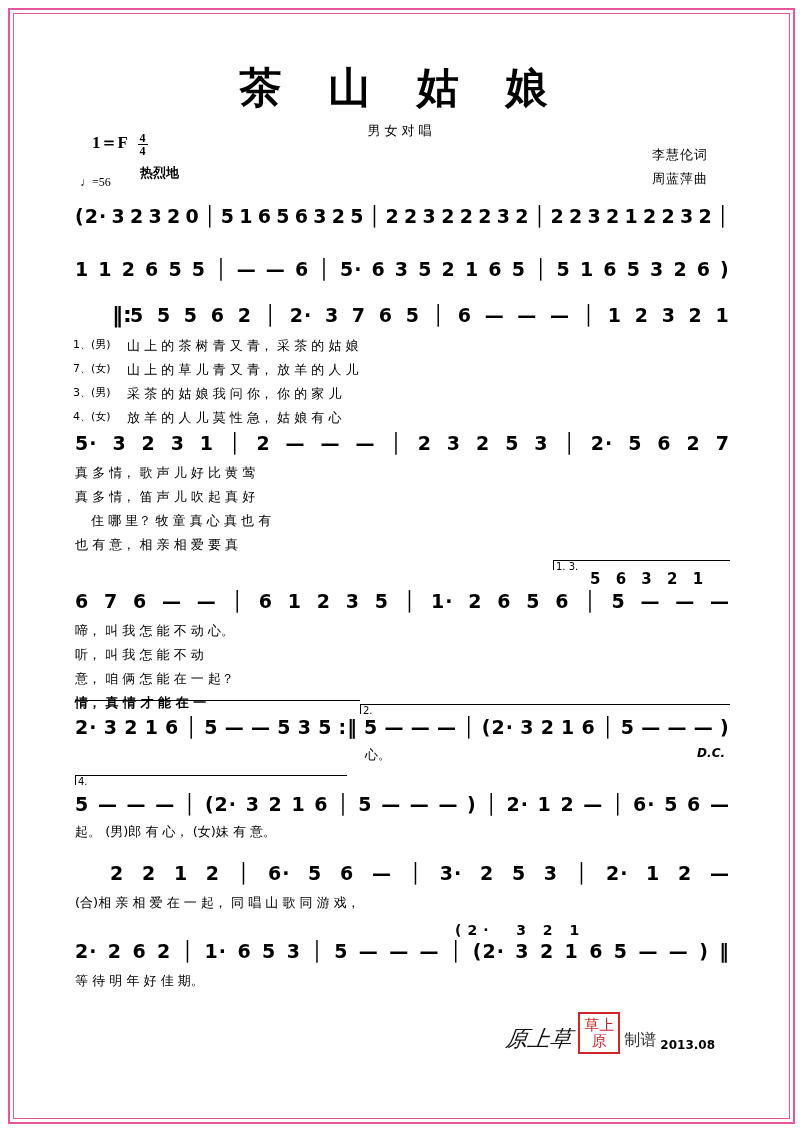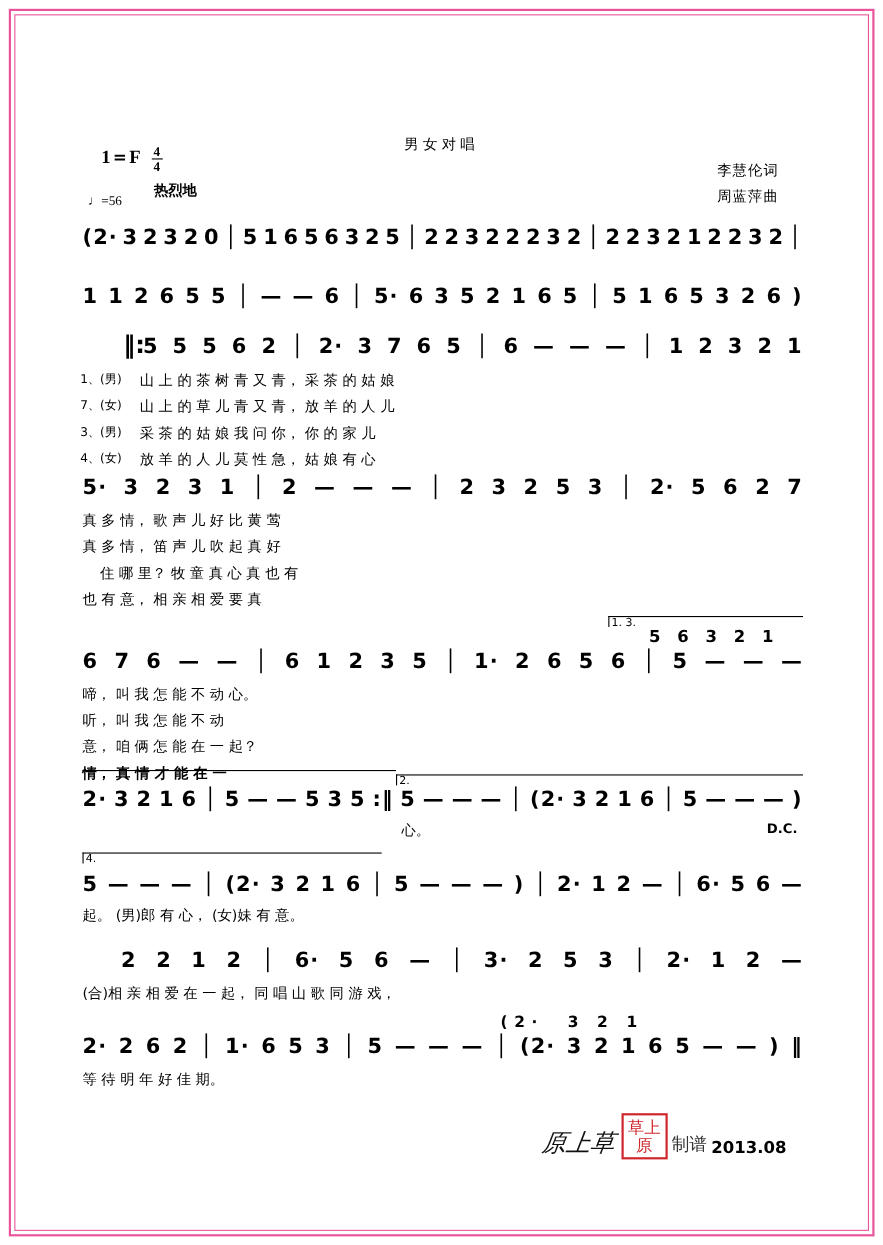--- a/index.html
+++ b/index.html
@@ -147,20 +147,21 @@
     border-top: 1.2px solid #000;
     border-left: 1.2px solid #000;
     height: 10px;
     padding-left: 2px;
     box-sizing: border-box;
   }
   .dc {
     position: absolute;
     right: 78px;
     font-size: 12px;
+    font-style: italic;
     font-weight: bold;
   }
   .stamp {
     position: absolute;
     right: 88px;
     bottom: 78px;
     display: flex;
     align-items: flex-end;
     gap: 4px;
   }
@@ -181,37 +182,38 @@
     line-height: 1.1;
     display: flex;
     align-items: center;
     justify-content: center;
     text-align: center;
     letter-spacing: 0;
     font-family: "DejaVu Sans", sans-serif;
   }
   .date {
     font-family: "DejaVu Sans", sans-serif;
-    font-size: 15px;
+    font-size: 12px;
     font-weight: bold;
     margin-bottom: 2px;
   }
   .smalltag {
     font-size: 16px;
     color: #333;
     margin-bottom: 3px;
   }
 </style>
 </head>
 <body>
 
 <div class="page">
   <div class="border-outer"></div>
   <div class="border-inner"></div>
 
+  <div class="title">茶 山 姑 娘</div>
   <div class="subtitle">男女对唱</div>
 
   <div class="keysig">
     <span>1＝F</span>
     <span class="frac">
       <span class="num">4</span>
       <span class="den">4</span>
     </span>
   </div>
 

